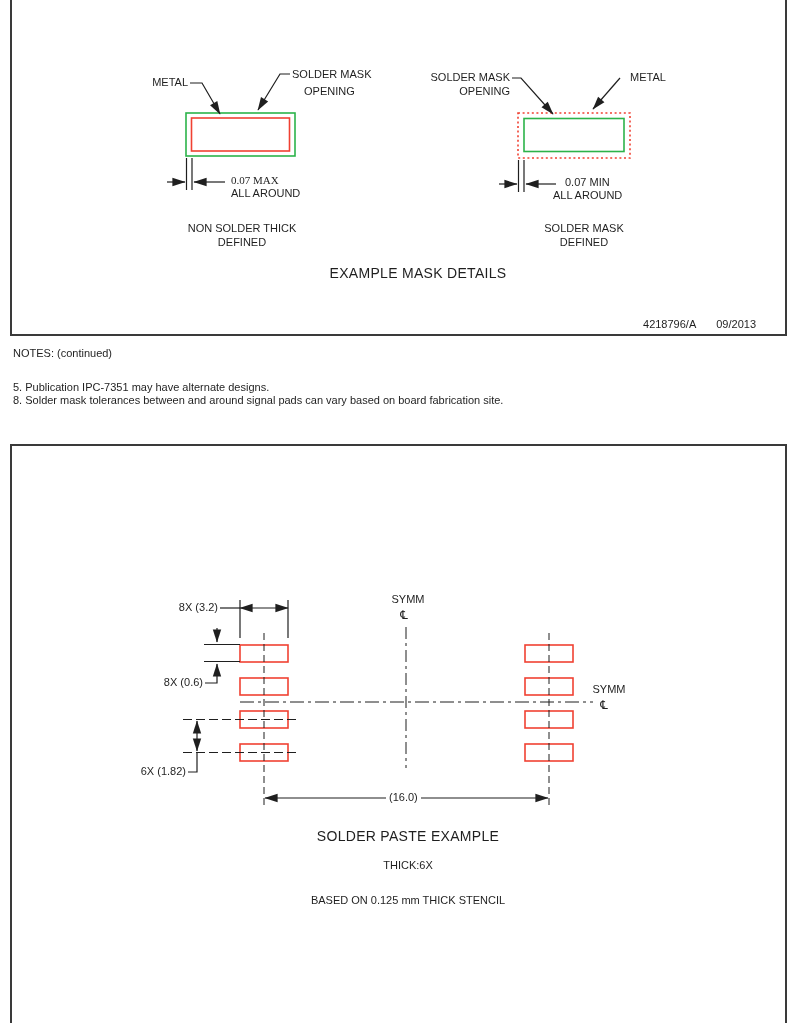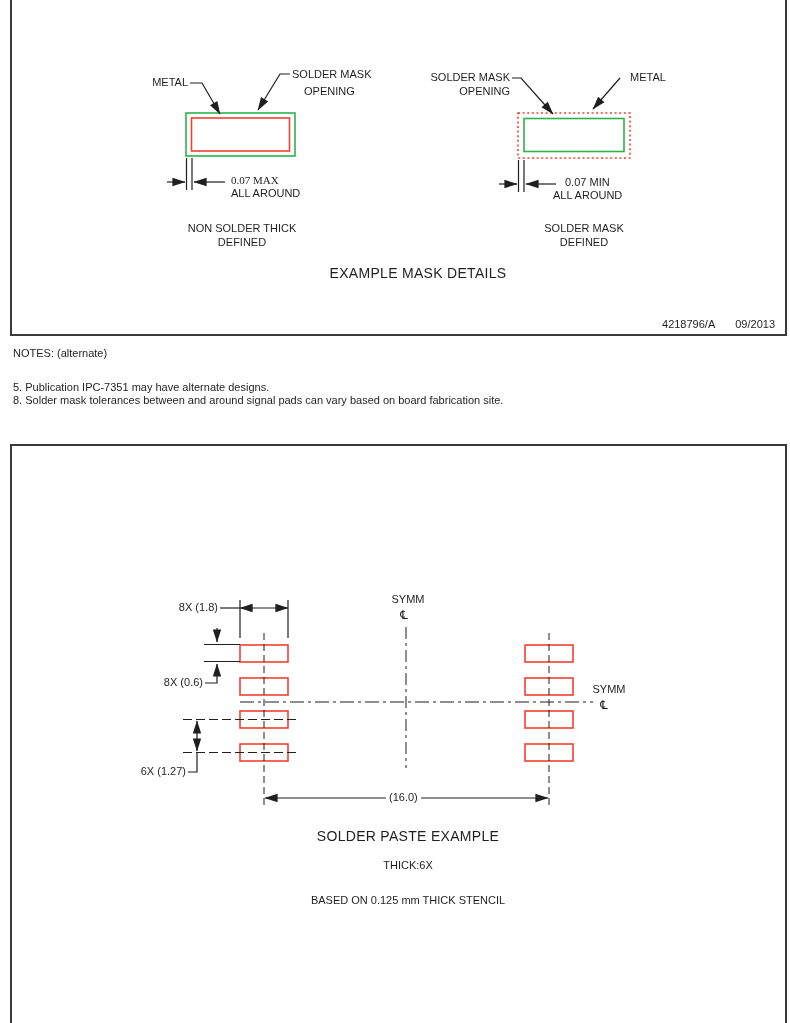--- a/index.html
+++ b/index.html
@@ -104,34 +104,34 @@
 <div class="t tr" style="left:420px;top:71px;width:90px;">SOLDER MASK</div>
 <div class="t tr" style="left:420px;top:85px;width:90px;">OPENING</div>
 <div class="t" style="left:630px;top:71px;">METAL</div>
 <div class="t" style="left:553px;top:176px;margin-left:12px;">0.07 MIN</div>
 <div class="t" style="left:553px;top:189px;">ALL AROUND</div>
 <div class="t tc" style="left:514px;top:222px;width:140px;">SOLDER MASK</div>
 <div class="t tc" style="left:514px;top:236px;width:140px;">DEFINED</div>
 
 <div class="t tc title" style="left:245px;top:265px;width:346px;">EXAMPLE MASK DETAILS</div>
 
-<div class="t docrow" style="left:620px;top:318px;width:155px;gap:20px;">
+<div class="t docrow" style="left:601px;top:318px;width:155px;gap:20px;">
   <span>4218796/A</span>
   <span>09/2013</span>
 </div>
 
-<div class="t notes" style="left:13px;top:347px;">NOTES: (alternate)</div>
+<div class="t notes" style="left:13px;top:347px;">NOTES: (continued)</div>
 <div class="t notes" style="left:13px;top:381px;">5. Publication IPC-7351 may have alternate designs.</div>
 <div class="t notes" style="left:13px;top:394px;">8. Solder mask tolerances between and around signal pads can vary based on board fabrication site.</div>
 
 <div class="t tc" style="left:378px;top:593px;width:60px;">SYMM</div>
 <div class="t tc" style="left:389px;top:609px;width:30px;font-size:12px;">℄</div>
 <div class="t tc" style="left:579px;top:683px;width:60px;">SYMM</div>
 <div class="t tc" style="left:589px;top:699px;width:30px;font-size:12px;">℄</div>
 
-<div class="t tr" style="left:148px;top:601px;width:70px;">8X (1.8)</div>
+<div class="t tr" style="left:148px;top:601px;width:70px;">8X (3.2)</div>
 <div class="t tr" style="left:133px;top:676px;width:70px;">8X (0.6)</div>
-<div class="t tr" style="left:116px;top:765px;width:70px;">6X (1.27)</div>
+<div class="t tr" style="left:116px;top:765px;width:70px;">6X (1.82)</div>
 <div class="t tc dimtext" style="left:386px;top:791px;">(16.0)</div>
 
 <div class="t tc title" style="left:258px;top:828px;width:300px;">SOLDER PASTE EXAMPLE</div>
 <div class="t tc" style="left:258px;top:846px;width:300px;margin-top:48px;">BASED ON 0.125 mm THICK STENCIL</div>
 <div class="t tc" style="left:258px;top:859px;width:300px;">THICK:6X</div>
 
 </body></html>

